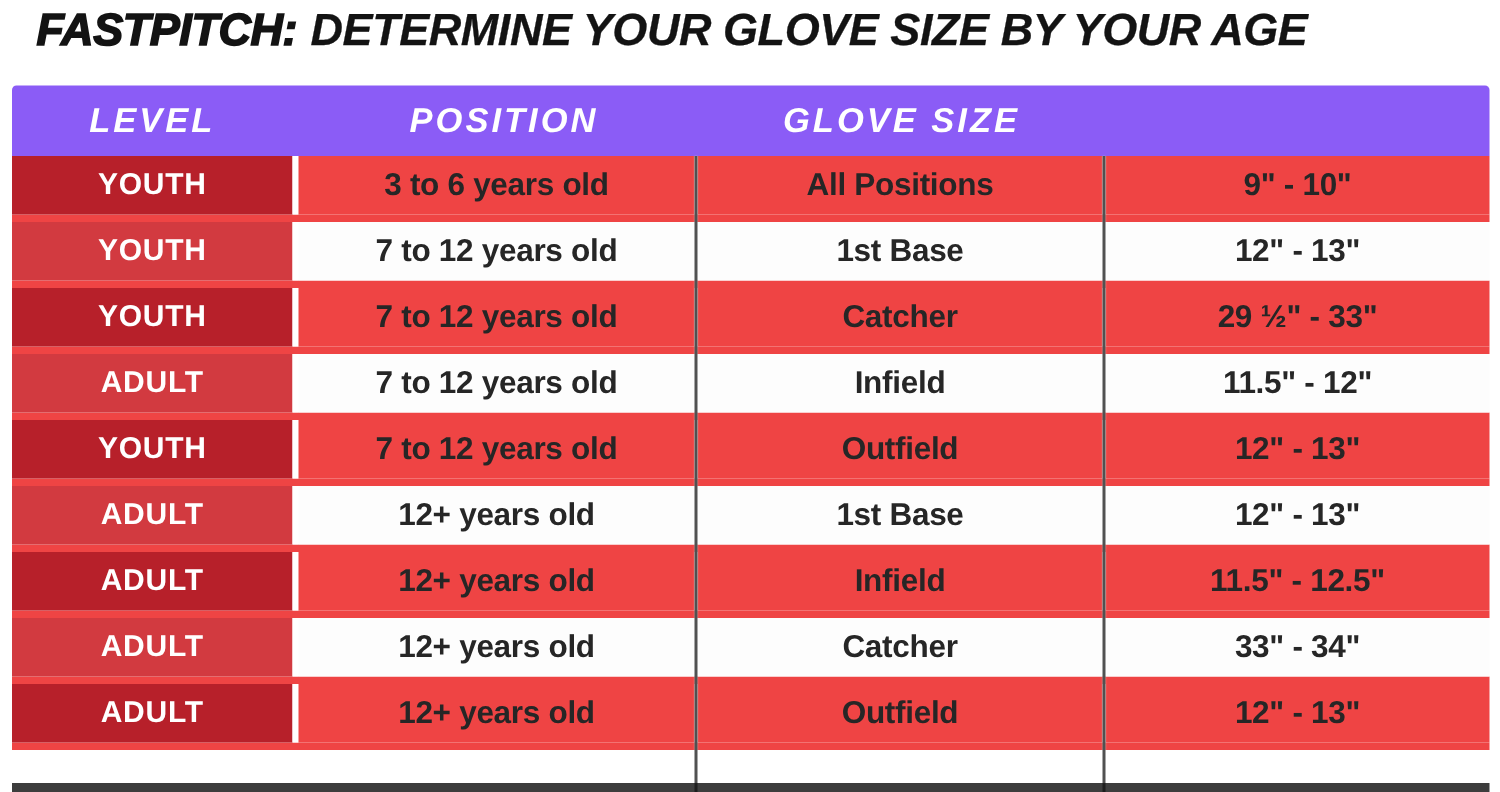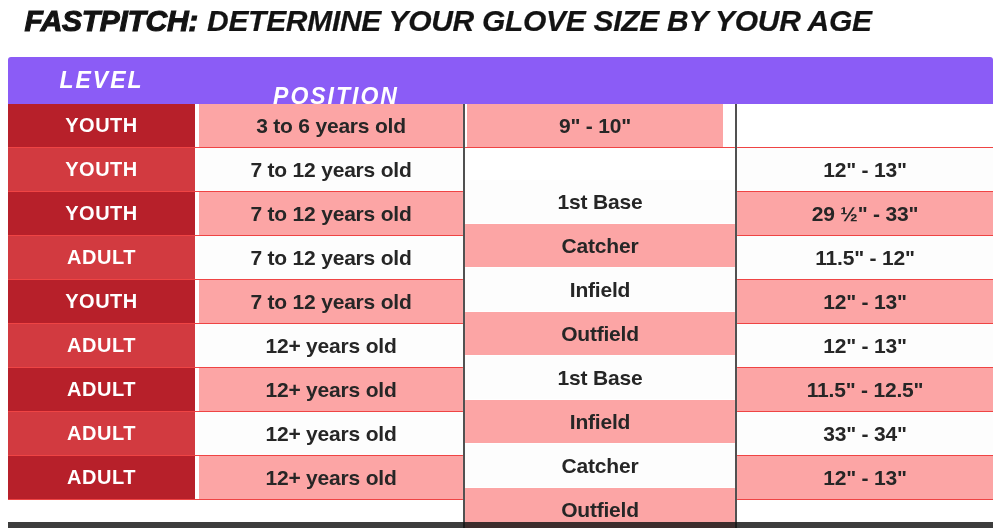--- a/index.html
+++ b/index.html
@@ -39,21 +39,21 @@
     position: absolute;
     left: 8px; top: 57px;
     width: 985px; height: 471px;
   }
 
   
   .col-level { width: 187px; }
   .col-gap   { width: 4px;  }
   .col-age   { width: 264px; }
   .col-div   { width: 2px;  }
-  .col-pos   { width: 270px; margin-top: 32px; }
+  .col-pos   { width: 270px; }
   .col-glove { width: 256px; }
 
   .thead {
     display: flex;
     height: 47px;
     background: #8b5cf6;
     border-radius: 3px 3px 0 0;
     align-items: center;
   }
   .th {
@@ -66,41 +66,41 @@
     display: flex;
     align-items: center;
     justify-content: center;
     height: 100%;
   }
 
   .tbody { position: relative; }
   .trow {
     display: flex;
     height: 44px;
-    border-bottom: 1px solid #ef4444;
+    border-bottom: 5px solid #ef4444;
     background: #ffffff;
   }
   .cell {
     display: flex;
     align-items: center;
     justify-content: center;
     font-weight: 700;
     font-size: 21px;
     color: #262626;
     height: 100%;
     letter-spacing: -0.2px;
   }
   .cell-level {
     color: #ffffff;
     font-size: 20px;
     letter-spacing: 0.5px;
   }
   .cell-gap { background: #ffffff; }
 
-  .row-odd  .cell-data  { background: #fca5a5; }
+  .row-odd  .cell-data  { background: #ef4444; }
   .row-even .cell-data  { background: #fdfdfd; }
   .row-odd  .cell-level { background: #b7202a; }
   .row-even .cell-level { background: #d23a40; }
 
   
   .vline {
     position: absolute;
     top: 47px; bottom: 0;
     width: 2px;
     background: #515151;
@@ -125,28 +125,30 @@
 </div>
 
 <div class="glove-table">
 
   <div class="thead">
     <div class="th col-level">LEVEL</div>
     <div class="col-gap"></div>
     <div class="col-div"></div>
     <div class="th col-pos">POSITION</div>
     <div class="col-div"></div>
+    <div class="th col-glove">GLOVE SIZE</div>
   </div>
 
   <div class="tbody" id="tbody">
       <div class="trow row-odd">
     <div class="cell cell-level col-level">YOUTH</div>
     <div class="cell-gap col-gap"></div>
     <div class="cell cell-data col-age">3 to 6 years old</div>
     <div class="col-div"></div>
+    <div class="cell cell-data col-pos">All Positions</div>
     <div class="col-div"></div>
     <div class="cell cell-data col-glove">9" - 10"</div>
   </div>
       <div class="trow row-even">
     <div class="cell cell-level col-level">YOUTH</div>
     <div class="cell-gap col-gap"></div>
     <div class="cell cell-data col-age">7 to 12 years old</div>
     <div class="col-div"></div>
     <div class="cell cell-data col-pos">1st Base</div>
     <div class="col-div"></div>

